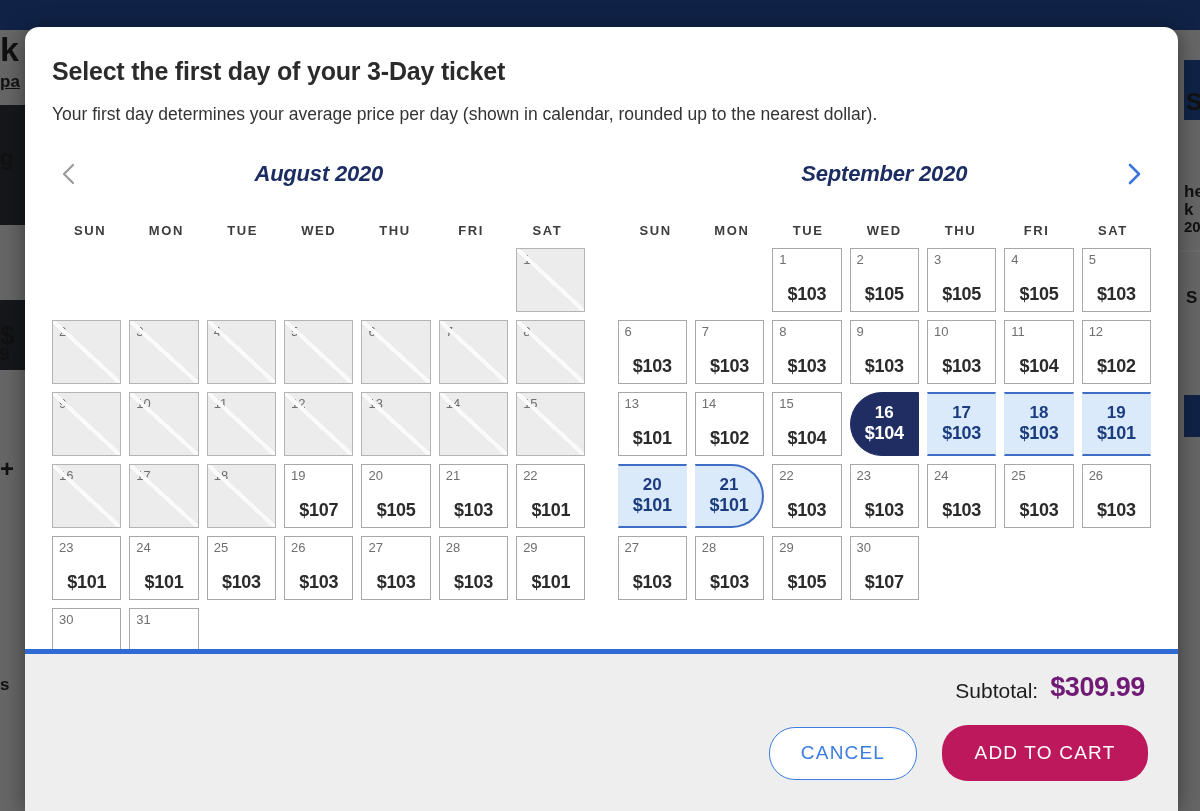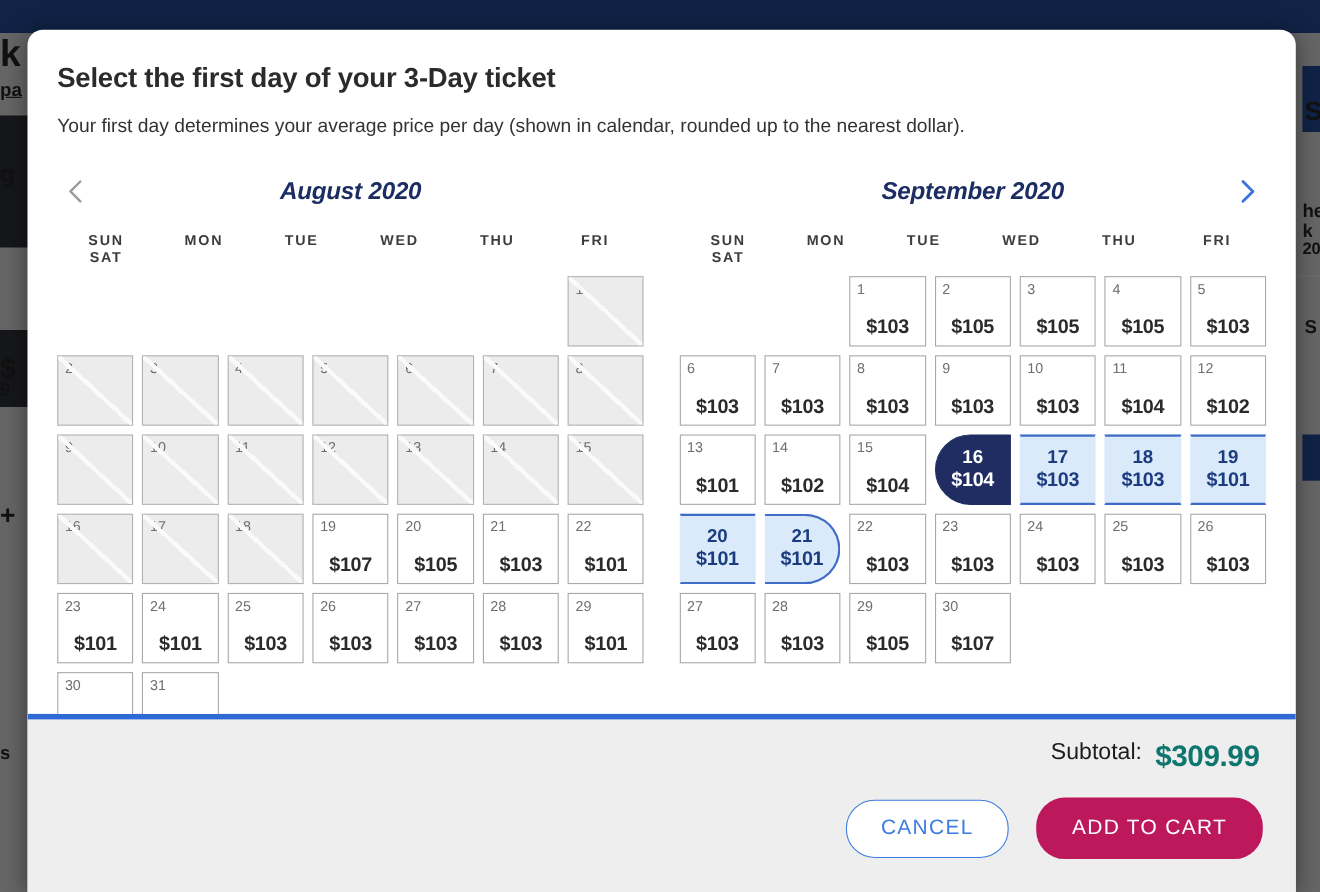--- a/index.html
+++ b/index.html
@@ -127,22 +127,22 @@
     display: flex; align-items: center; justify-content: center;
     cursor: pointer;
     user-select: none;
   }
   .nav-arrow svg { display: block; }
   .nav-prev { left: 2px; }
   .nav-next { right: 2px; }
 
   .dow-row {
     display: grid;
-    grid-template-columns: repeat(6, 1fr);
-    margin-top: 16px;
+    grid-template-columns: repeat(7, 1fr);
+    margin-top: 28px;
     margin-bottom: 10px;
   }
   .dow {
     text-align: center;
     font-size: 13px;
     font-weight: bold;
     letter-spacing: 1.6px;
     color: #3c3c3c;
   }
 
@@ -254,32 +254,32 @@
     height: 162px;
     background: #eeeeee;
     border-top: 5px solid #2f6ad4;
     padding: 18px 30px 0 30px;
     display: flex;
     flex-direction: column;
     align-items: flex-end;
   }
   .subtotal-row {
     display: flex;
-    align-items: flex-start;
+    align-items: flex-end;
     gap: 12px;
     margin-right: 3px;
   }
   .subtotal-label {
     font-size: 21px;
     color: #1c1c1c;
   }
   .subtotal-value {
     font-size: 27px;
     font-weight: bold;
-    color: #0f766e;
+    color: #701a75;
     letter-spacing: -0.4px;
   }
   .btn-row {
     margin-top: 22px;
     display: flex;
     gap: 25px;
     align-items: center;
   }
   .btn {
     border-radius: 26px;

